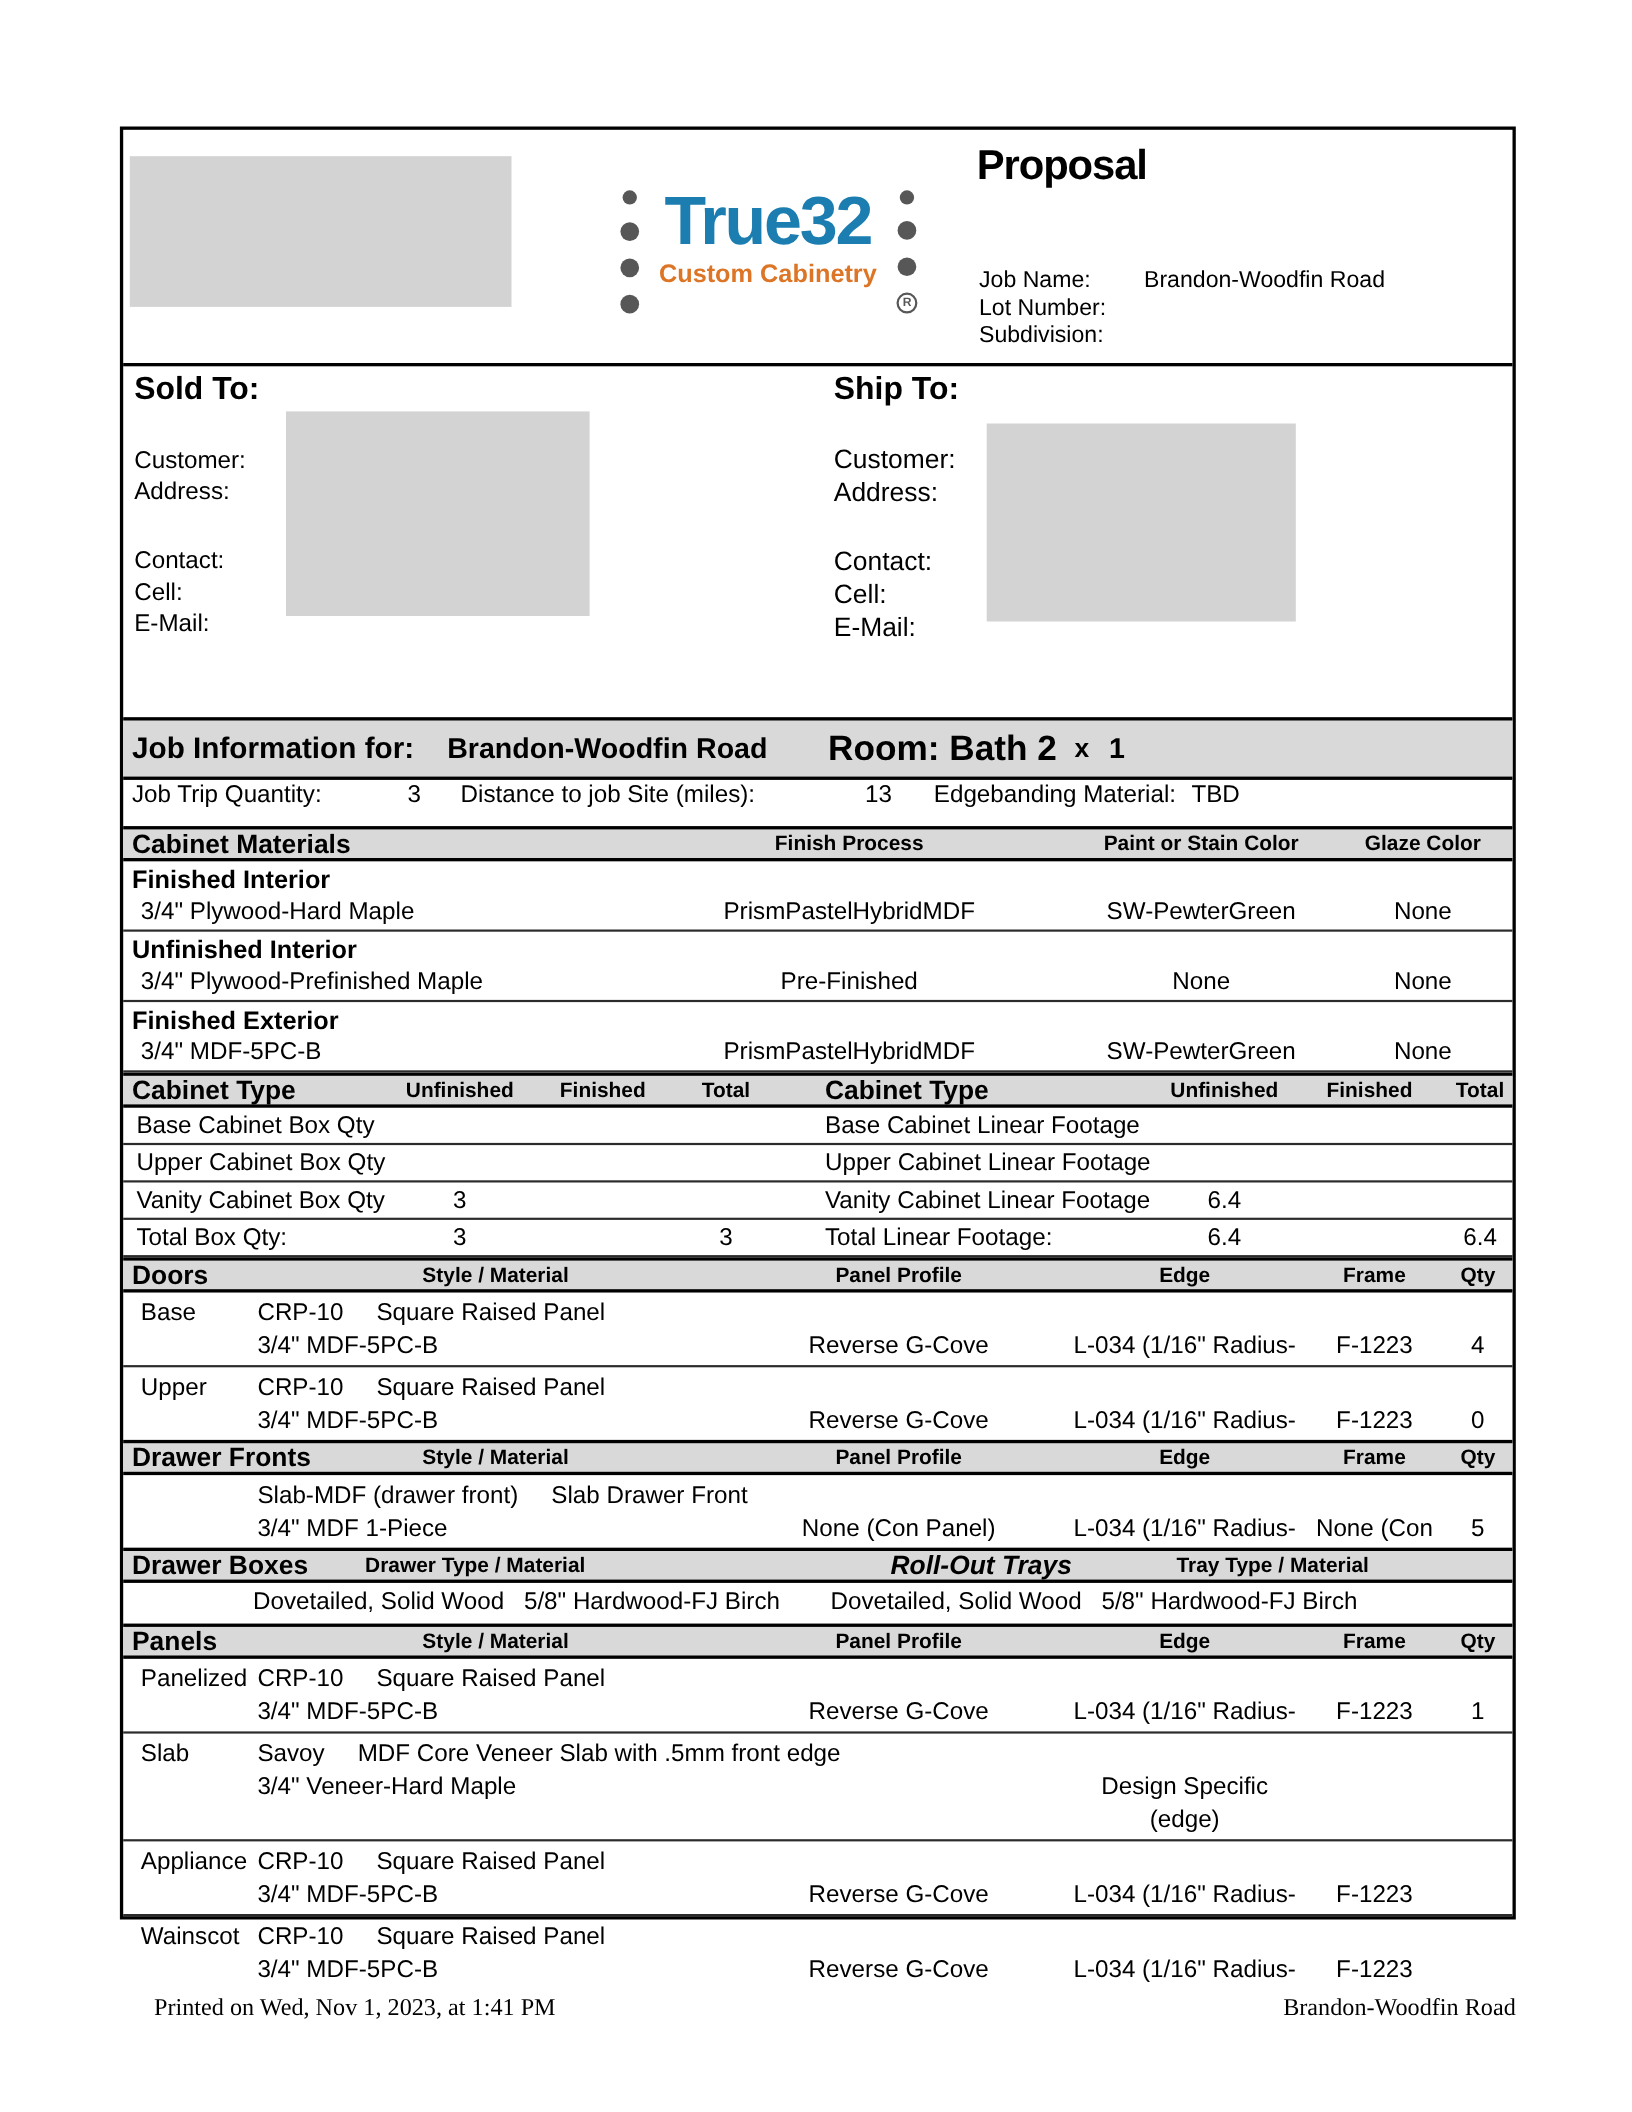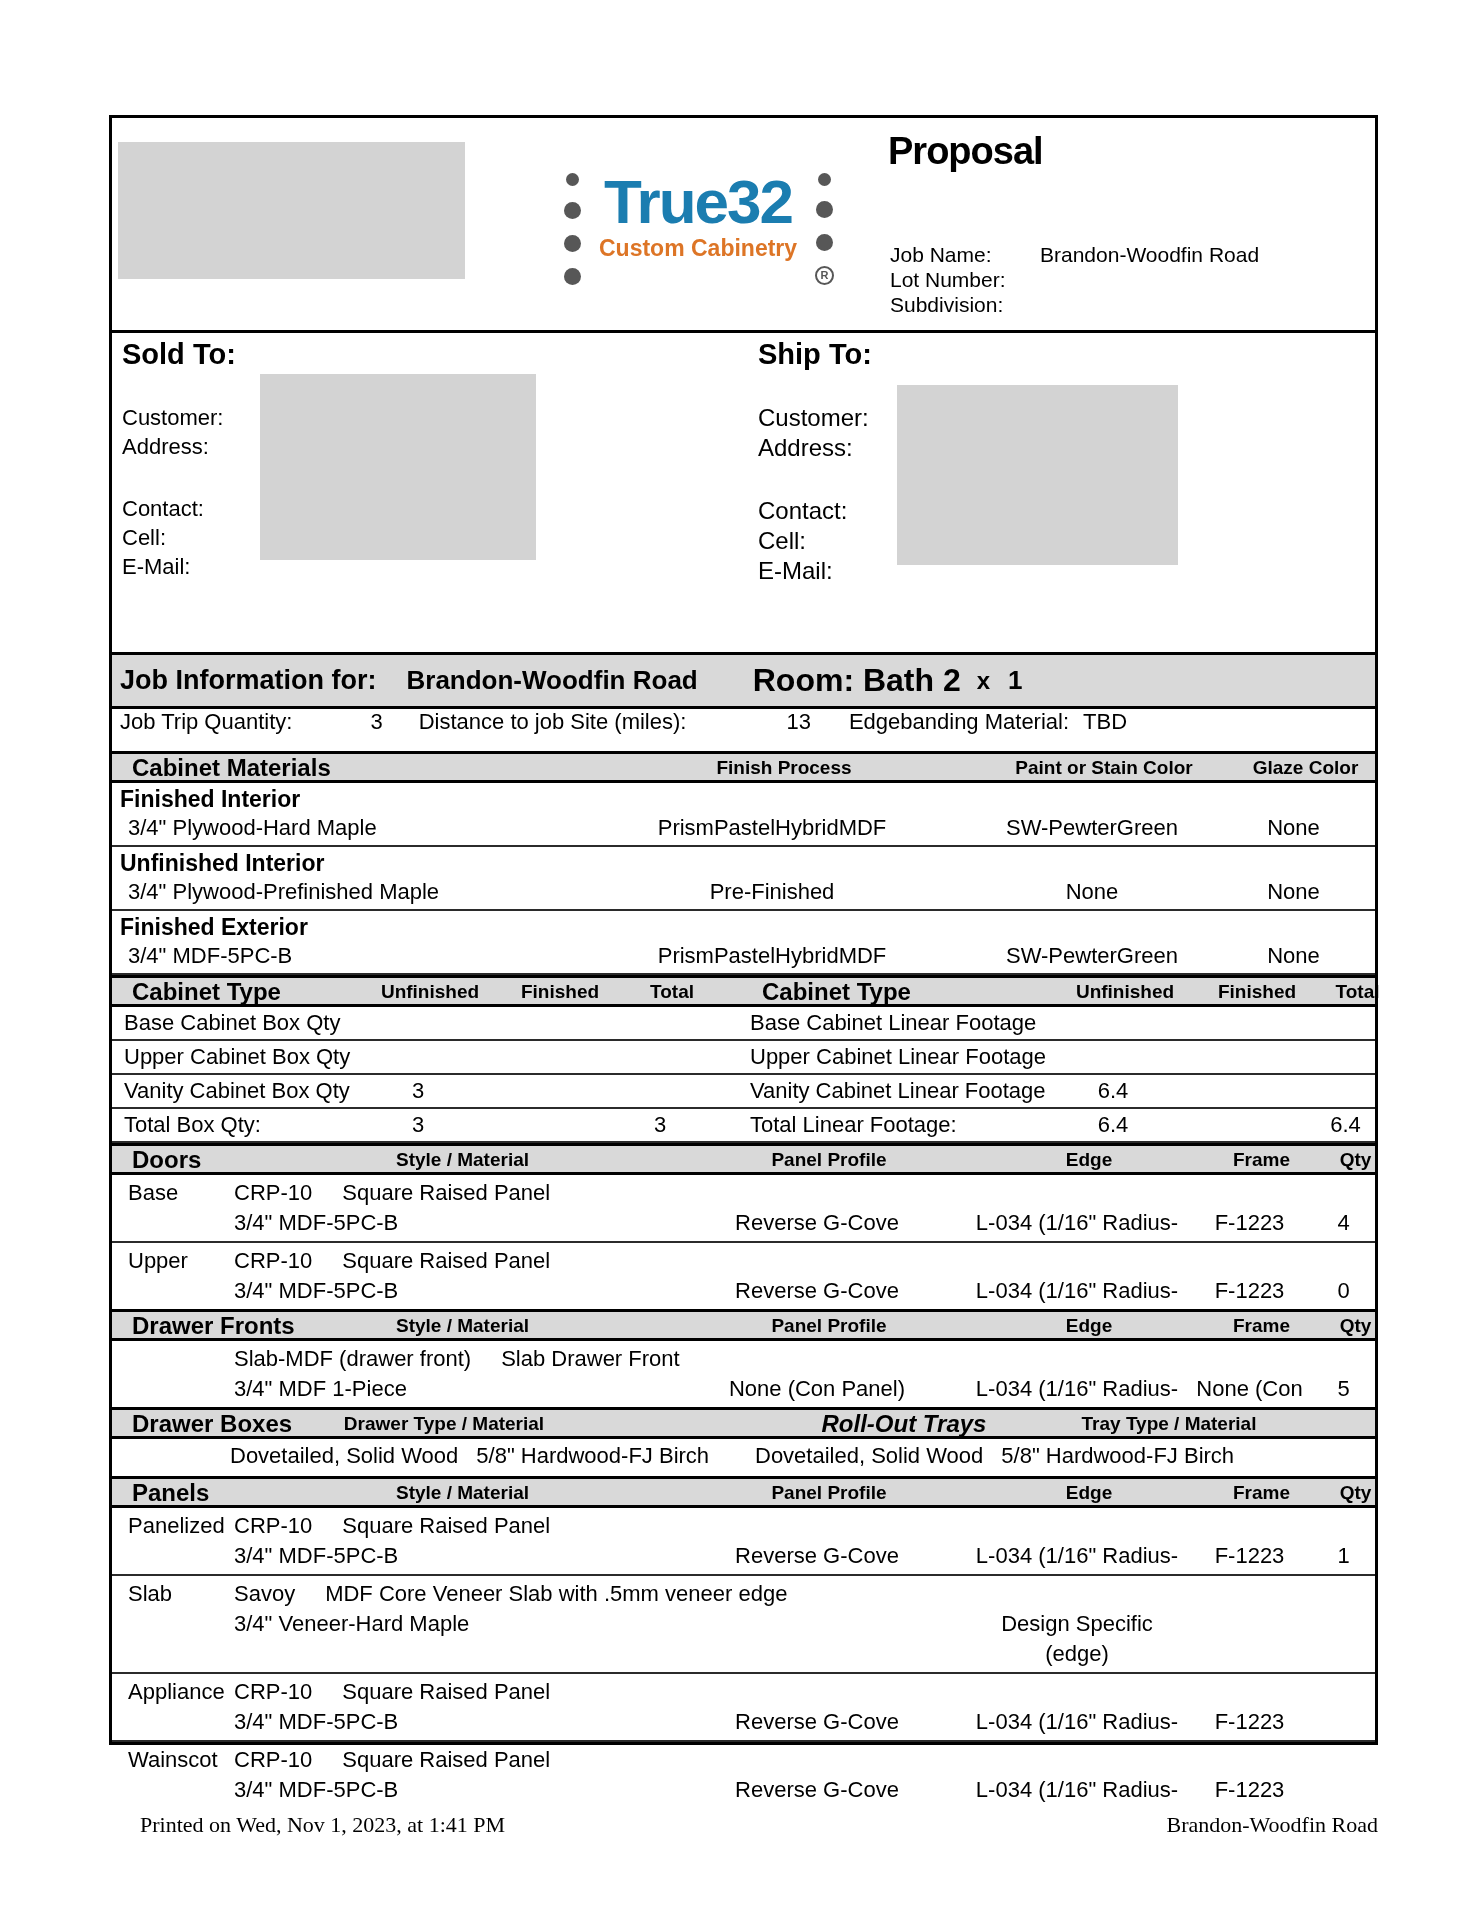--- a/index.html
+++ b/index.html
@@ -42,21 +42,21 @@
   .party-title{font-size:29px; font-weight:bold; margin-bottom:32px;}
   .party-label{font-size:22px; line-height:29px;}
   .party-ship .party-label{font-size:24px; line-height:30px;}
   .gap-above{margin-top:33px;}
 
   .table-part{position:absolute; left:0; top:534px; width:1263px;}
   .bar{background:var(--bar-gray); border-top:3px solid #000; border-bottom:3px solid #000;
        display:flex; align-items:center;}
   .bar-grid{background:var(--bar-gray); border-top:3px solid #000; border-bottom:3px solid #000;
        display:grid; align-items:center;}
-  .h43{height:57px;} .h32{height:32px;padding-left:12px;}
+  .h43{height:57px;} .h32{height:32px;}
   .bar-title{font-size:24px; font-weight:bold; padding-left:8px; white-space:nowrap;}
   .col-head{font-size:19px; font-weight:bold; text-align:center; white-space:nowrap;}
 
   .jobinfo-name{font-size:26px; font-weight:bold; margin-left:30px;}
   .jobinfo-room{font-size:32px; font-weight:bold; margin-left:55px;}
   .jobinfo-x{font-size:24px; font-weight:bold; margin-left:16px;}
   .jobinfo-count{font-size:26px; font-weight:bold; margin-left:18px;}
   .jobinfo-title{font-size:27px;}
 
   .jobtrip{height:42px; display:flex; align-items:flex-start; font-size:22px; white-space:nowrap;}
@@ -388,21 +388,21 @@
             <span class="cell-c">L-034 (1/16" Radius-</span>
             <span class="cell-c">F-1223</span>
             <span class="cell-c">1</span>
           </div>
         </div>
         <div class="spec-row">
           <div class="line1">
             <span class="type">Slab</span>
             <span class="style-pair">
               <span>Savoy</span>
-              <span>MDF Core Veneer Slab with .5mm veneer edge</span>
+              <span>MDF Core Veneer Slab with .5mm front edge</span>
             </span>
           </div>
           <div class="line2">
             <span></span>
             <span>3/4" Veneer-Hard Maple</span>
             <span class="cell-c"></span>
             <span class="cell-c">Design Specific (edge)</span>
             <span class="cell-c"></span>
             <span class="cell-c"></span>
           </div>

